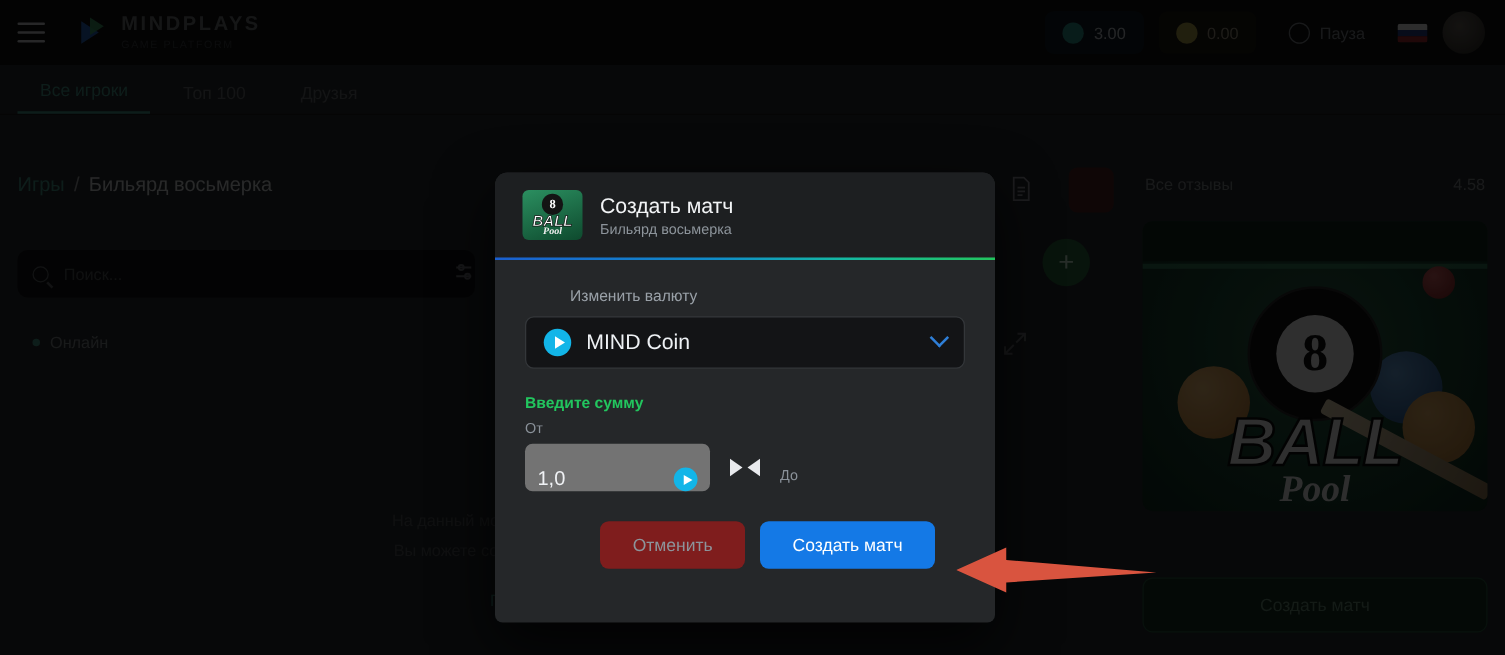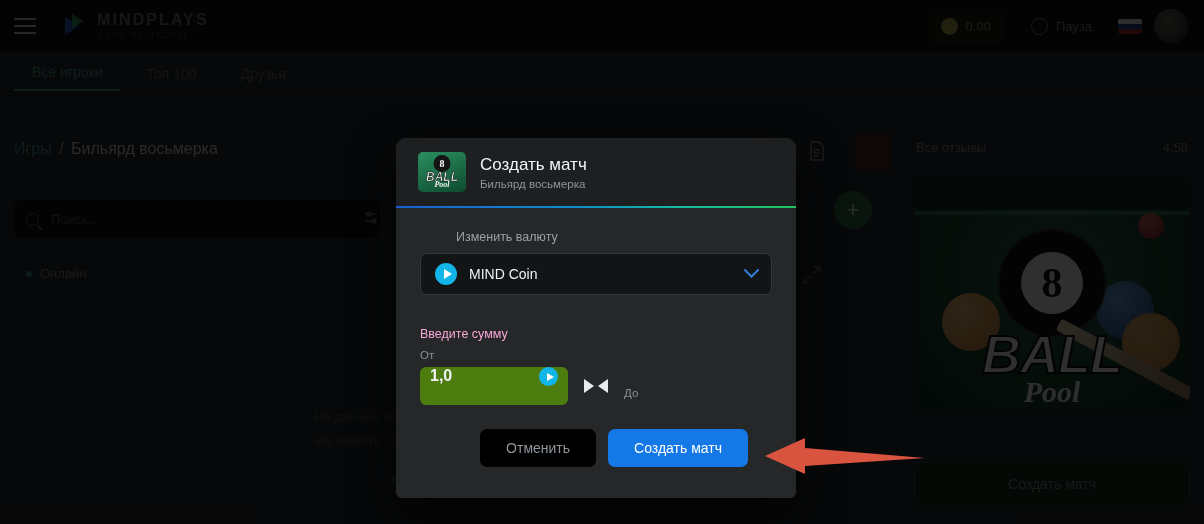--- a/index.html
+++ b/index.html
@@ -145,42 +145,42 @@
 
   .m-body { padding:22px 24px 0; }
   .lbl { font-size:12.5px; color:#9aa1a8; margin-bottom:9px;margin-left:36px; }
   .select { height:42px; background:#131416; border:1px solid #34373a; border-radius:7px;
             display:flex; align-items:center; padding:0 14px; }
   .mindcoin { width:22px; height:22px; border-radius:50%; background:#12b5e8;
               display:flex; align-items:center; justify-content:center; flex:none; }
   .mindcoin .p { width:0; height:0; border-left:8px solid #fff;
                  border-top:5px solid transparent; border-bottom:5px solid transparent;
                  margin-left:3px; }
-  .select .sv { margin-left:12px; font-size:14px; color:#eef1f4;text-align:right; }
+  .select .sv { margin-left:12px; font-size:17px; color:#eef1f4;text-align:right; }
   .chev { margin-left:auto; width:11px; height:11px; border-right:2px solid #2f7fd8;
           border-bottom:2px solid #2f7fd8; transform:rotate(45deg) translate(-3px,-3px); }
 
-  .sumlbl { font-size:12.5px; color:#f9a8d4; margin-top:32px; }
+  .sumlbl { font-size:12.5px; color:#22c55e; margin-top:20px;font-weight:bold; }
   .amtrow { display:flex; align-items:flex-end; gap:0; margin-top:8px; }
   .amtcol { width:148px; }
   .amtcap { font-size:11.5px; color:#8a9199; margin-bottom:6px; }
-  .amtbox { height:38px; background:#4d7c0f; border-radius:6px; display:flex;
-            align-items:flex-start; padding:0 10px;font-weight:bold; }
+  .amtbox { height:38px; background:#737373; border-radius:6px; display:flex;
+            align-items:flex-end; padding:0 10px; }
   .amtbox .v { font-size:16px; color:#f0f2f5; }
   .amtbox .c { margin-left:auto; width:19px; height:19px; border-radius:50%;
                background:#12b5e8; display:flex; align-items:center; justify-content:center; }
   .amtbox .c .p { width:0; height:0; border-left:7px solid #fff;
                   border-top:4.5px solid transparent; border-bottom:4.5px solid transparent; margin-left:3px; }
   .swap { width:56px; height:38px; display:flex; align-items:center; justify-content:center; }
   .swap svg { fill:#e8eaed; }
 
   .m-foot { display:flex; justify-content:flex-end; gap:12px; padding:24px 24px 0; }
   .btn { height:38px; border-radius:7px; display:flex; align-items:center;
          justify-content:center; font-size:14px; padding:0 26px; }
-  .btn-cancel { background:#000000; color:#8d949b; }
+  .btn-cancel { background:#7f1d1d; color:#8d949b; }
   .btn-create { background:#1479e6; color:#fff; min-width:122px; }
 
   
   .arrow { position:absolute; left:765px; top:436px; width:160px; height:40px; }
 </style>
 </head>
 <body>
 
 <div id="root">
 
@@ -197,20 +197,24 @@
           <span class="tri"></span>
             <span class="tri2"></span>
         </div>
         <div class="brandtxt">
           <div class="b1">MINDPLAYS</div>
           <div class="b2">GAME PLATFORM</div>
         </div>
       </div>
 
       <div class="hdr-right">
+        <div class="pill mind">
+          <span class="coin c-mind"></span>
+          <span>3.00</span>
+        </div>
         <div class="pill gold">
           <span class="coin c-gold"></span>
           <span>0.00</span>
         </div>
         <div class="pill pause">
           <span class="ico-circ"></span>
           <span>Пауза</span>
         </div>
         <div class="flag">
           <i class="f1"></i>

